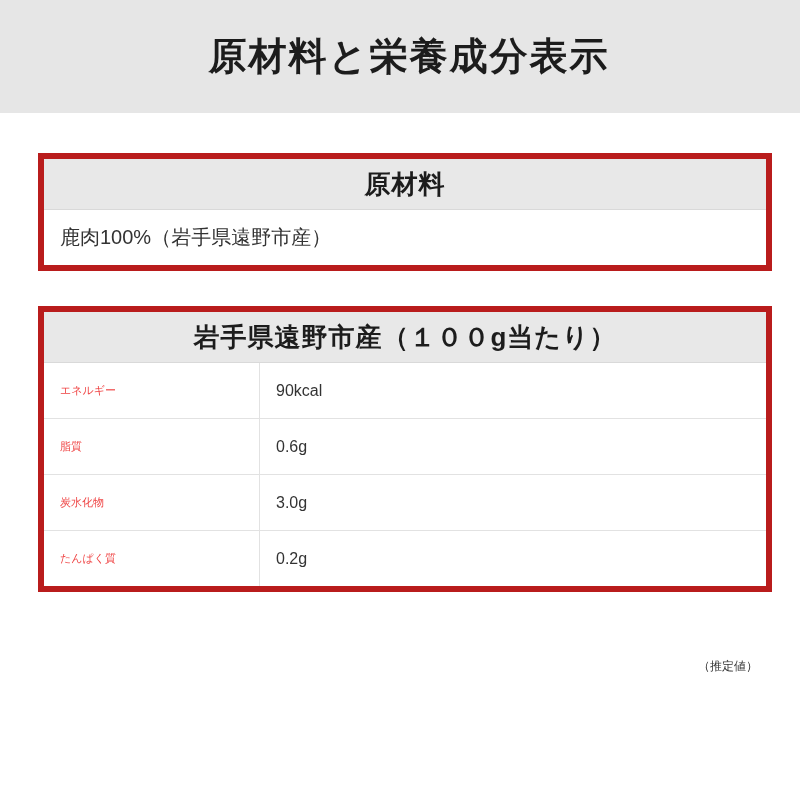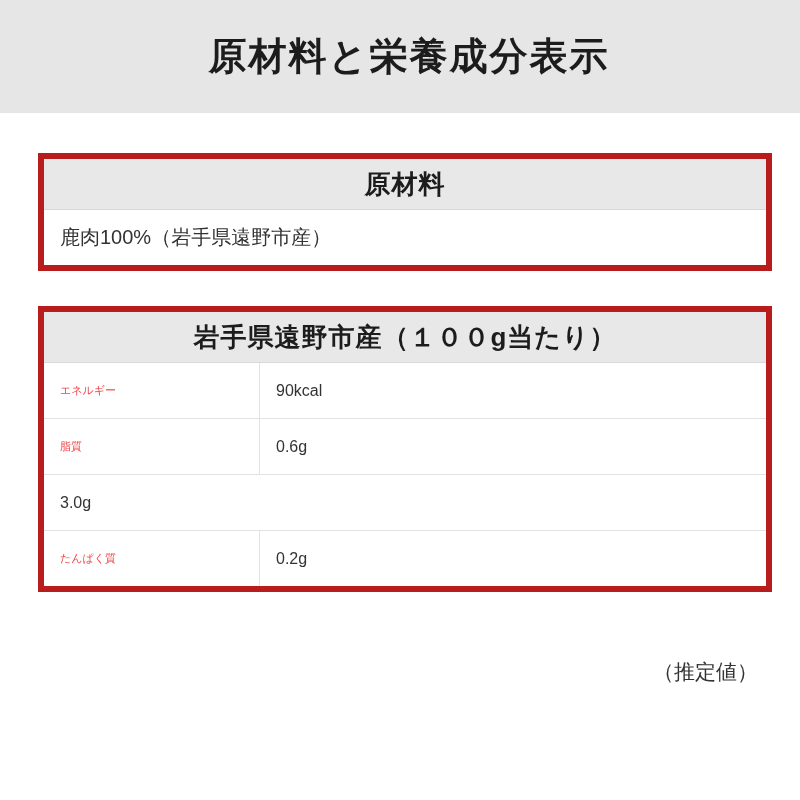--- a/index.html
+++ b/index.html
@@ -90,21 +90,21 @@
     align-items: center;
     padding-left: 16px;
     font-size: 16px;
     color: #333333;
   }
   
   .footnote {
     position: absolute;
     top: 658px;
     right: 42px;
-    font-size: 21px;
+    font-size: 12px;
     color: #333333;
   }
 </style>
 </head>
 <body>
 
 <div class="page">
 
   <div class="title-band">
     <div class="page-title">原材料と栄養成分表示</div>
@@ -122,20 +122,21 @@
 
     <div class="nutrition-row">
       <div class="nutrition-label">エネルギー</div>
       <div class="nutrition-value">90kcal</div>
     </div>
     <div class="nutrition-row">
       <div class="nutrition-label">脂質</div>
       <div class="nutrition-value">0.6g</div>
     </div>
     <div class="nutrition-row">
+      <div class="nutrition-label">炭水化物</div>
       <div class="nutrition-value">3.0g</div>
     </div>
     <div class="nutrition-row">
       <div class="nutrition-label">たんぱく質</div>
       <div class="nutrition-value">0.2g</div>
     </div>
   </div>
 
   <div class="footnote">（推定値）</div>
 

